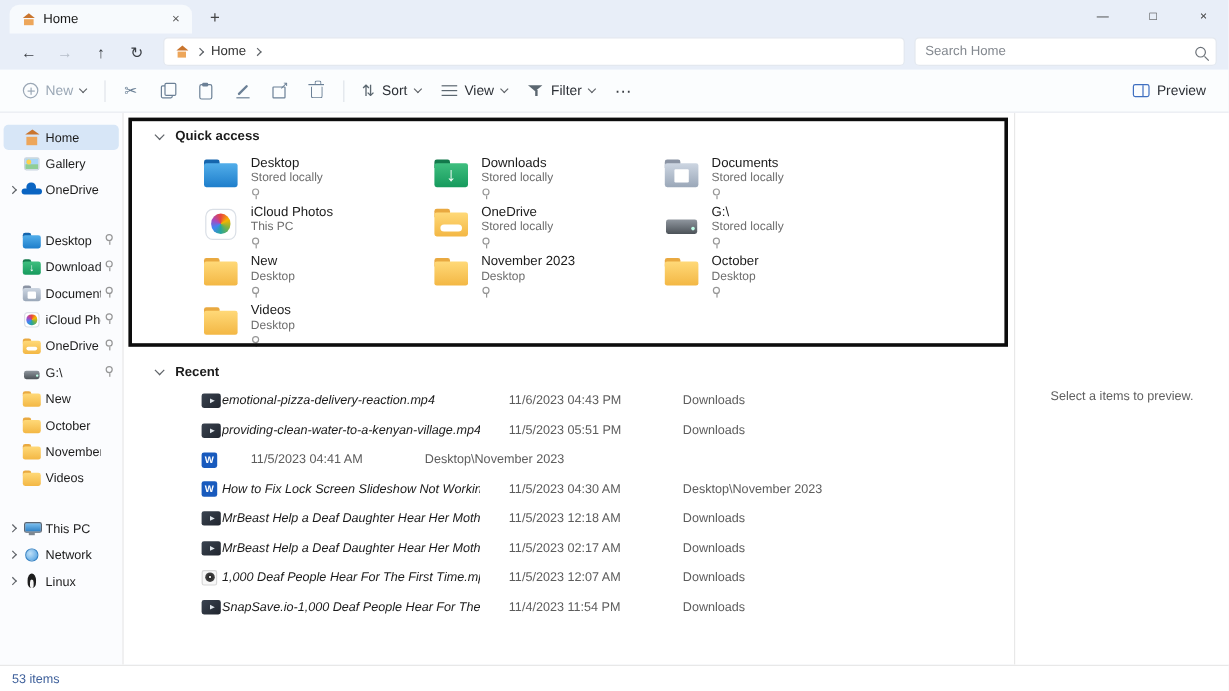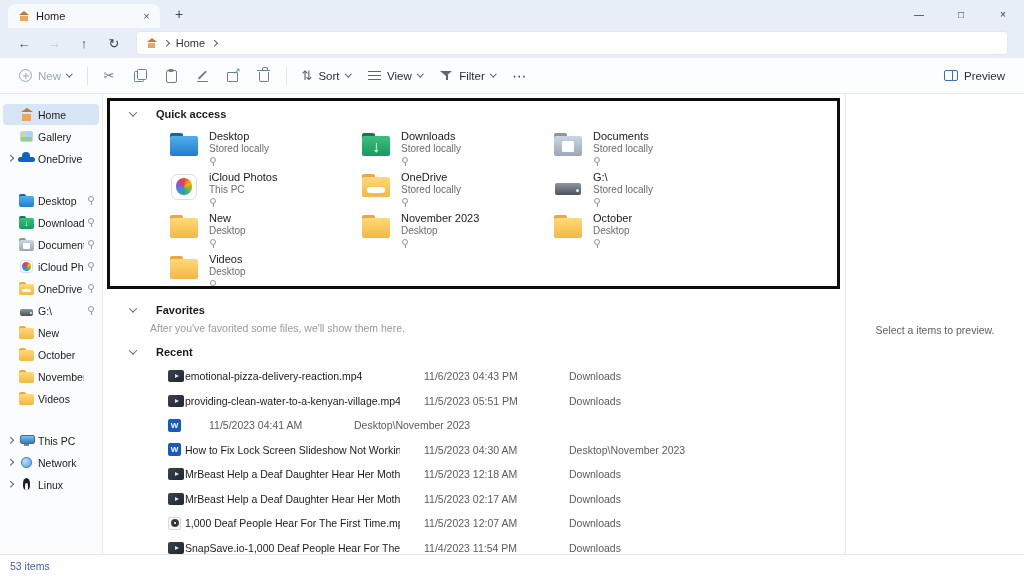--- a/index.html
+++ b/index.html
@@ -39,35 +39,35 @@
   .sidebar { width:103px; flex:none; border-right:1px solid #e8e8e8; background:#fbfcfe; padding-top:10px; overflow:hidden; }
   .side-item { height:21px; display:flex; align-items:center; gap:3px; padding:0 3px; font-size:10.5px; border-radius:4px; margin:0 3px 1px; white-space:nowrap; }
   .side-item.selected { background:#d7e6f7; }
   .slot-chev { width:9px; flex:none; display:flex; justify-content:center; }
   .side-item .slot-icon { width:17px; flex:none; display:flex; justify-content:center; }
   .side-label { flex:1; overflow:hidden; }
   .slot-pin { width:9px; flex:none; }
   .side-div { height:20px; }
 
   .main { flex:1; padding:10px 0 0 27px; overflow:hidden; position:relative; }
-  .sec-head { display:flex; align-items:center; gap:20px; height:20px; }
+  .sec-head { display:flex; align-items:center; gap:10px; height:20px; }
   .sec-title { font-weight:700; font-size:11px; }
   .qa-grid { margin:6px 0 0 38px; display:grid; grid-template-columns:repeat(3,192px); grid-auto-rows:41px; }
   .qa-tile { display:flex; gap:9px; align-items:flex-start; }
   .qa-tile .slot-icon { width:32px; flex:none; display:flex; justify-content:center; padding-top:3px; }
   .qa-name { font-size:11px; line-height:13px; }
   .qa-sub { font-size:10px; color:#6d6d6d; line-height:12px; }
   .qa-text .pin { margin-top:2px; }
   .fav { margin-top:6px; }
   .fav-empty { margin:2px 0 0 20px; font-size:10.5px; color:#9a9a9a; height:14px; }
   .recent { margin-top:6px; }
   .recent-list { margin-top:2px; }
   .recent-row { display:flex; align-items:center; height:24.5px; margin-left:38px; }
   .recent-row .slot-icon { width:17px; flex:none; display:flex; }
-  .r-name { width:215px; font-size:10.5px; white-space:nowrap; overflow:hidden; }
+  .r-name { width:215px; font-size:10.5px; white-space:nowrap; overflow:hidden;font-style:italic; }
   .r-date { width:145px; font-size:10.5px; color:#5c5c5c;margin-left:24px; }
   .r-loc { font-size:10.5px; color:#5c5c5c; }
 
   .preview-pane { width:179px; flex:none; border-left:1px solid #e8e8e8; display:flex; justify-content:center; padding-top:230px; font-size:10.5px; color:#5f5f5f; background:#fff; }
 
   .statusbar { height:22px; flex:none; border-top:1px solid #e8e8e8; background:#fff; display:flex; align-items:center; padding:0 10px; font-size:10.5px; color:#41629c; }
 
   .annotation { position:absolute; left:107px; top:98px; width:733px; height:191px; border:3px solid #0d0d0d; pointer-events:none; z-index:50; }
 
   
@@ -170,20 +170,24 @@
     <div class="nav-btn">↑</div>
     <div class="nav-btn">↻</div>
     <div class="addressbar">
       <span class="ic home" style="font-size:7.5px">
           <i class="ov"></i>
         </span>
       <span class="chev r sm"></span>
       <span>Home</span>
       <span class="chev r sm"></span>
     </div>
+    <div class="searchbar">
+      <input class="search-input" placeholder="Search Home" style="">
+      <span class="i-search"></span>
+    </div>
   </div>
 
   <div class="toolbar">
     <div class="tb-btn disabled">
       <span class="i-new"></span>
       <span>New</span>
       <span class="chev d sm"></span>
     </div>
     <div class="tb-sep"></div>
     <div class="tb-icon-btn">
@@ -527,27 +531,20 @@
               </span>
     <div class="qa-text">
       <div class="qa-name">Videos</div>
       <div class="qa-sub">Desktop</div>
       <span class="pin"></span>
     </div>
   </div>
           </div>
       </section>
 
-      <section class="fav">
-        <div class="sec-head">
-          <span class="chev d"></span>
-          <span class="sec-title">Favorites</span>
-        </div>
-        <div class="fav-empty">After you've favorited some files, we'll show them here.</div>
-      </section>
 
       <section class="recent">
         <div class="sec-head">
           <span class="chev d"></span>
           <span class="sec-title">Recent</span>
         </div>
         <div class="recent-list" id="recent-list">
             <div class="recent-row">
     <span class="slot-icon">
                 <span class="ic video" style="font-size: 10px;">

